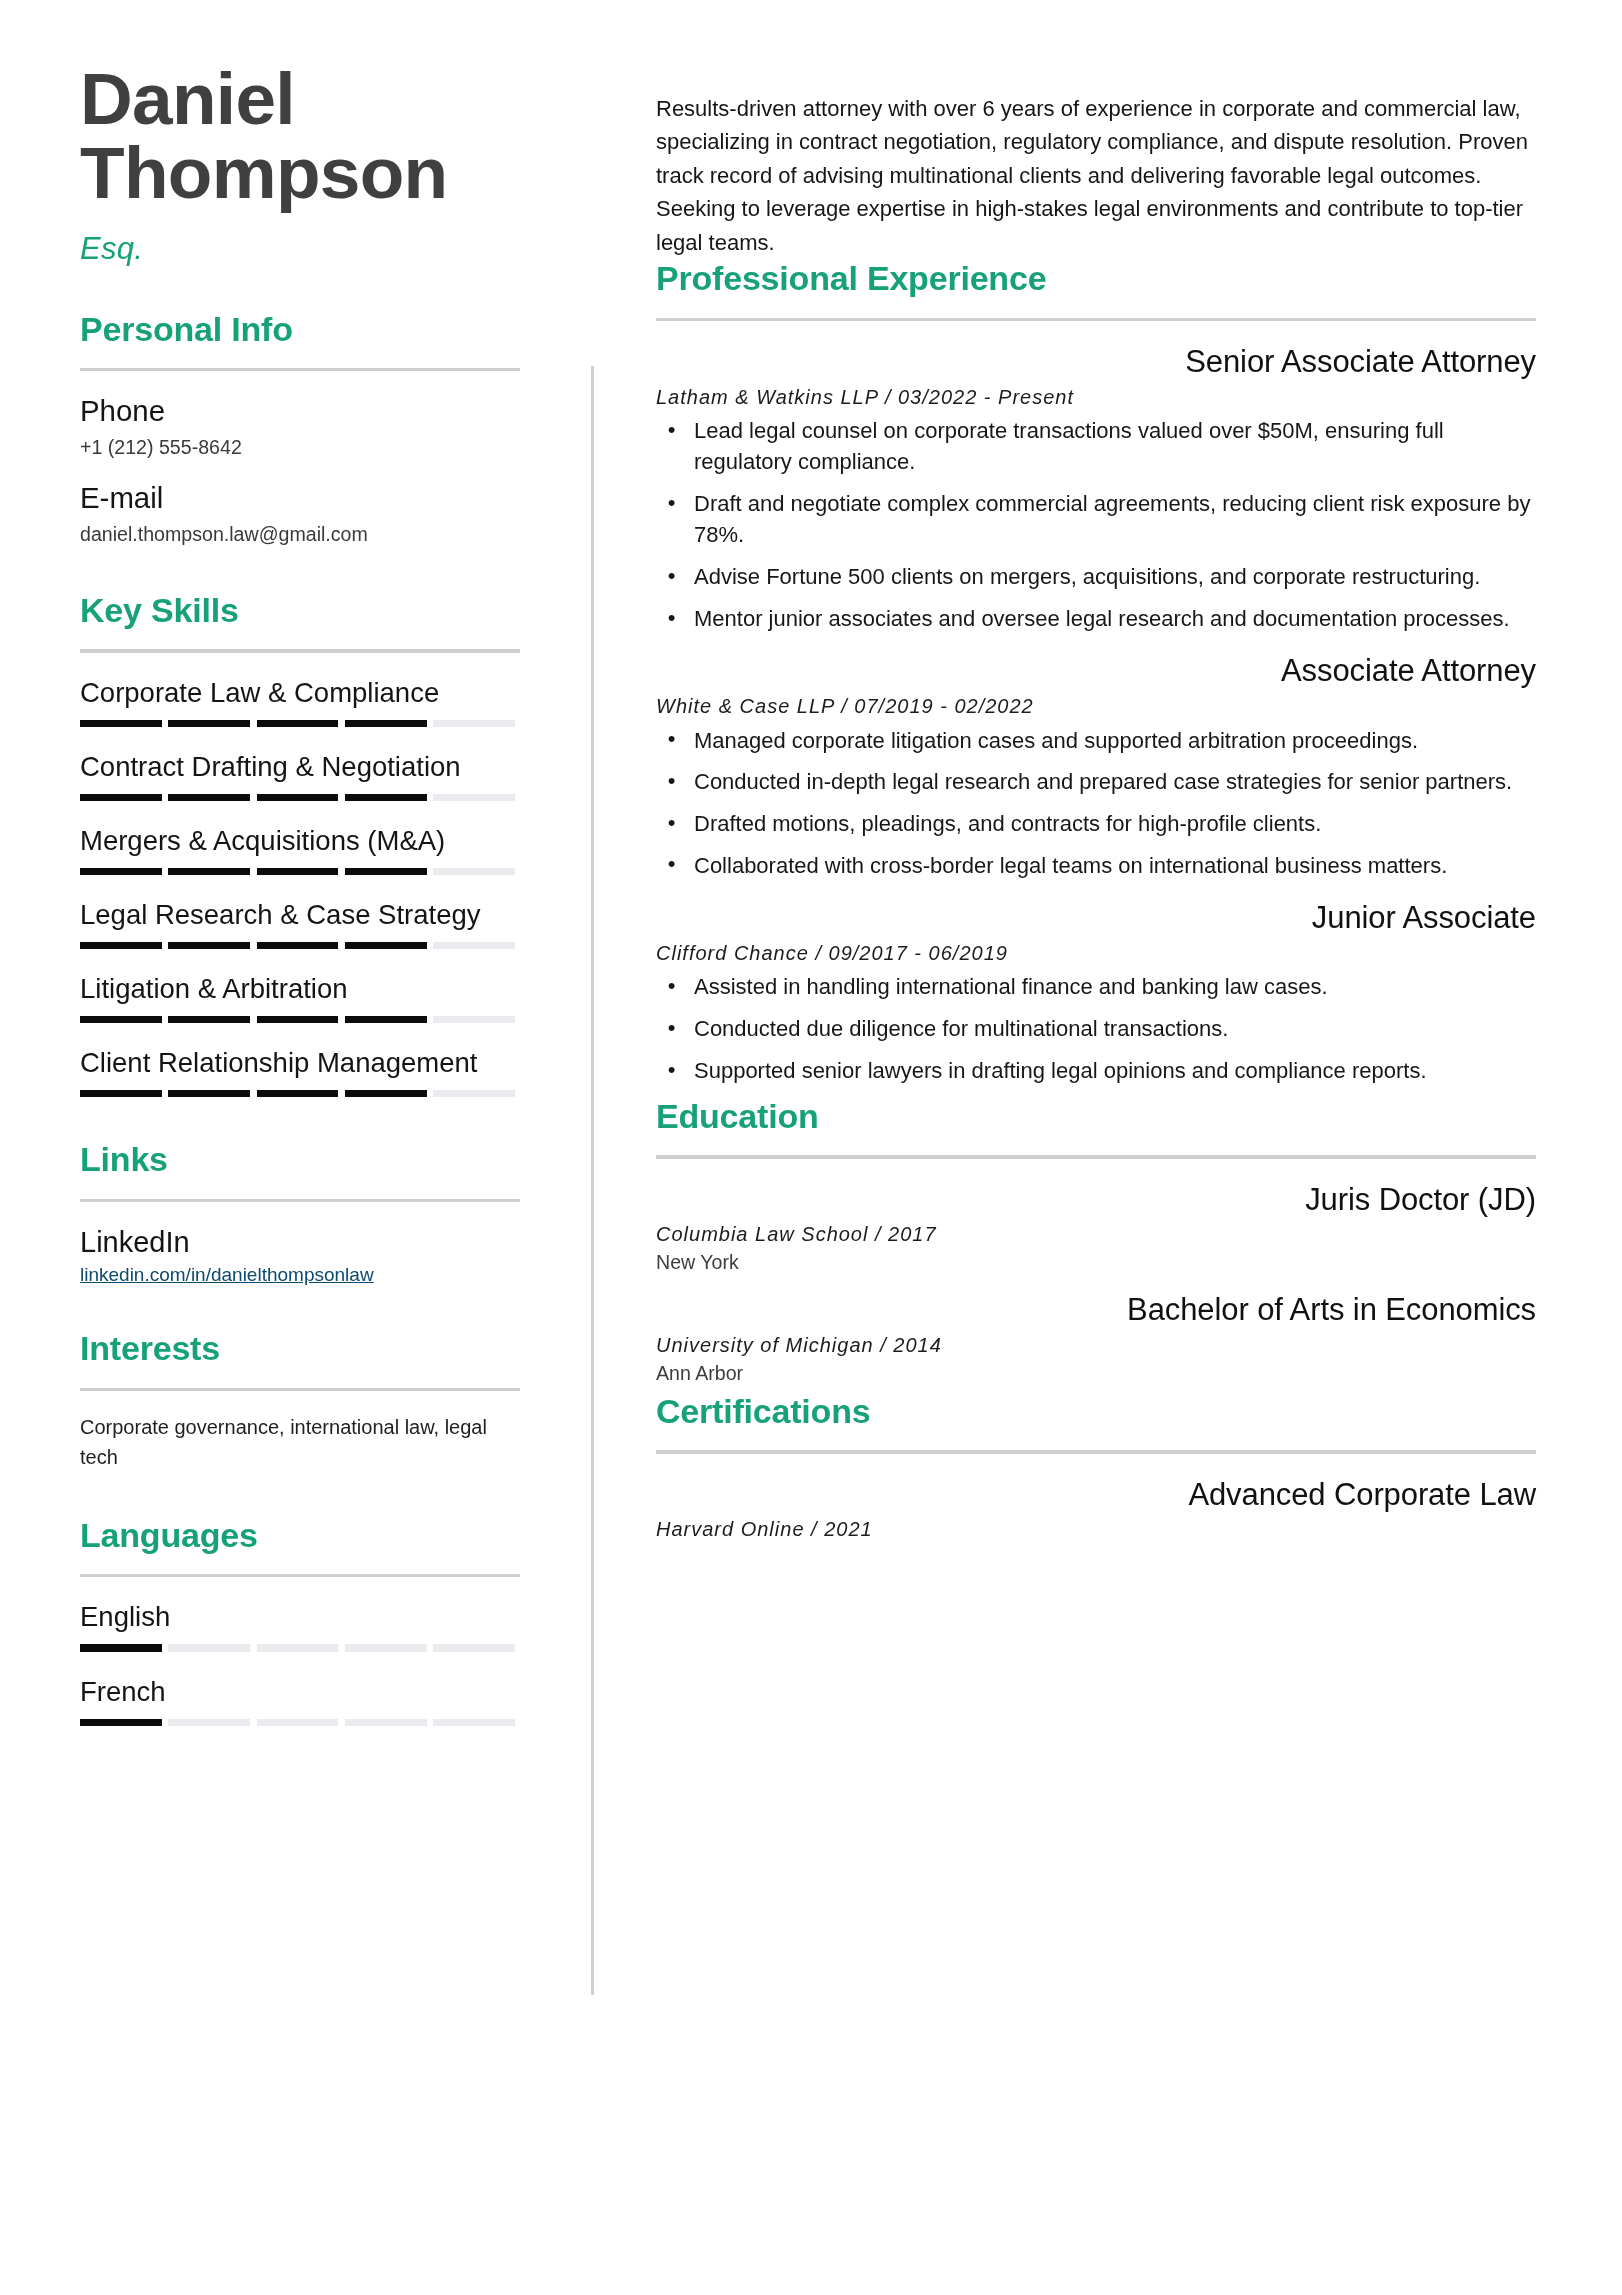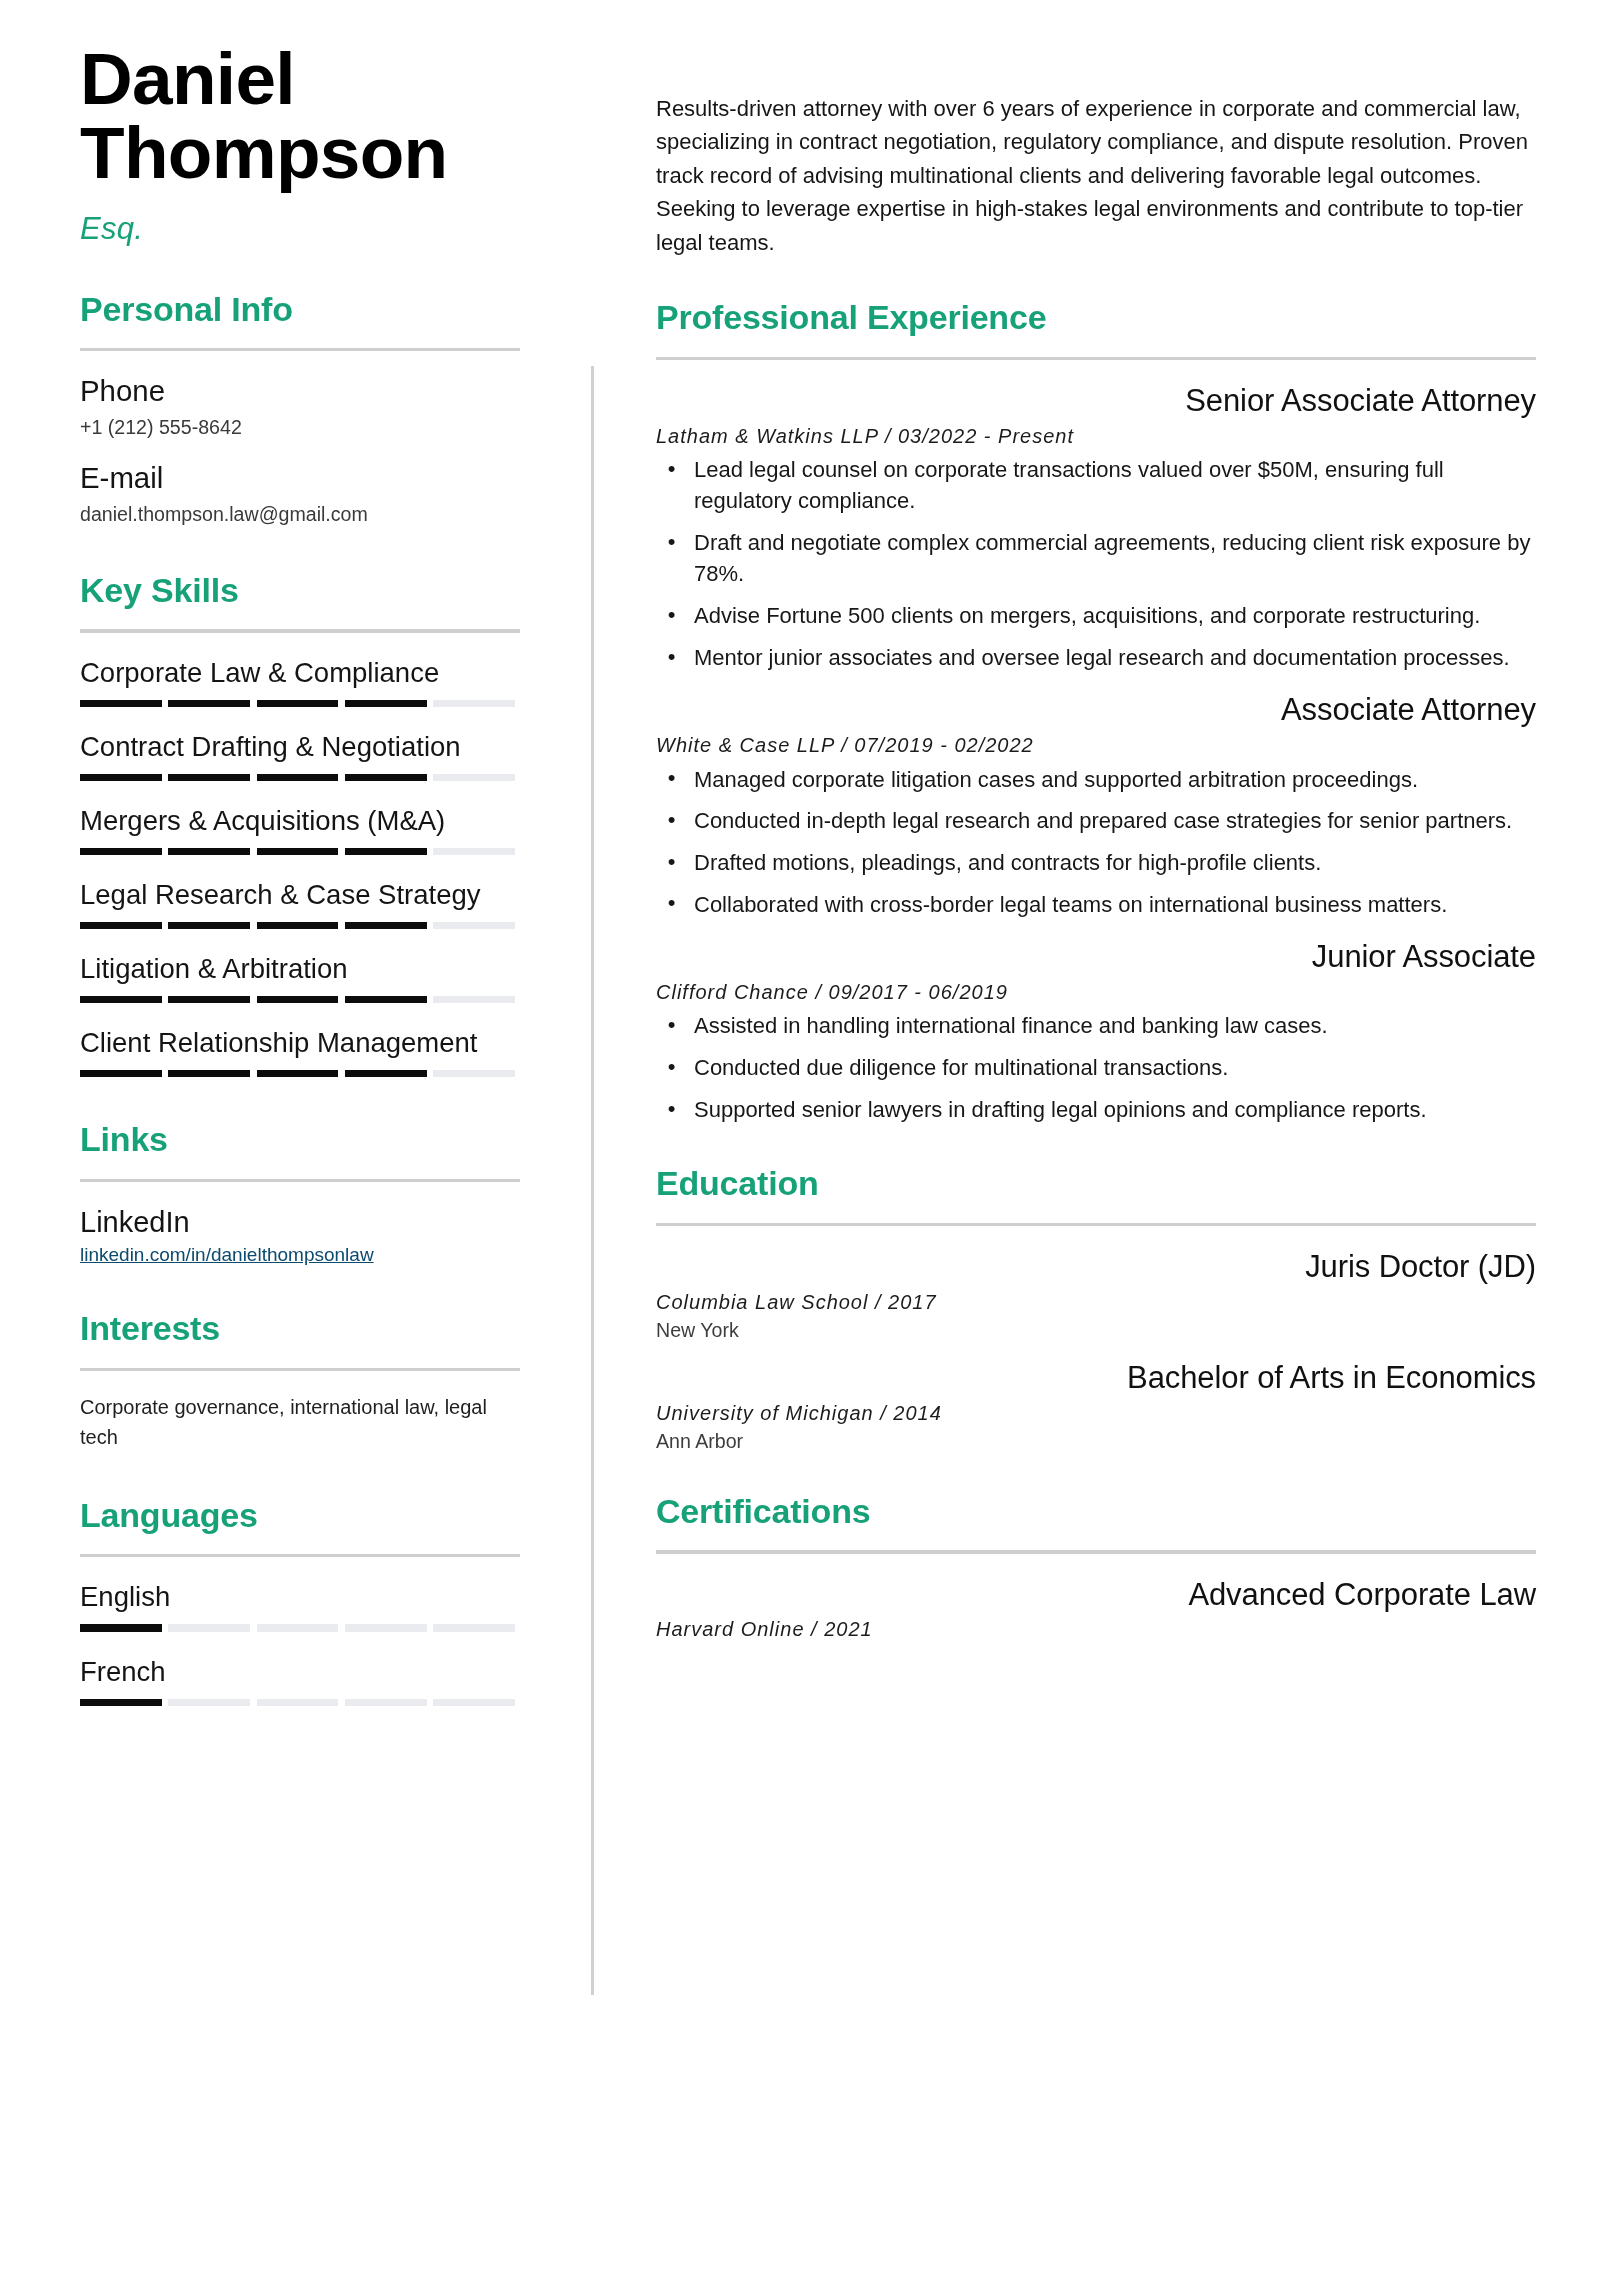--- a/index.html
+++ b/index.html
@@ -19,26 +19,26 @@
   .right-col { position:absolute; left:656px; top:0; width:880px; }
 
   .v-divider {
     position:absolute; left:591px; top:366px;
     width:3.3px; height:1629px;
     background:#d0d0d0;
   }
 
   
   .name {
-    color:#000000;
+    color:#404040;
     font-size:73px;
     font-weight:700;
     line-height:1.02;
     letter-spacing:-0.7px;
-    margin-top:42px;
+    margin-top:62px;
     font-stretch:condensed;
   }
   .name .line { display:block; }
   .subtitle {
     color:#17a179;
     font-size:31px;
     font-style:italic;
     margin-top:19.6px;
     letter-spacing:0.3px;
   }
@@ -153,21 +153,21 @@
   }
   ul.bullets li::before {
     content:"\2022";
     position:absolute;
     left:11.8px; top:-1.3px;
     font-size:22px;
     color:#171717;
   }
 
   .exp-group + .exp-group { margin-top:18.3px; }
-  .right-sec { margin-top:39px; }
+  .right-sec { }
 </style>
 </head>
 <body>
 
 <div class="page">
 
   <div class="v-divider"></div>
 
   <div class="left-col">
 

